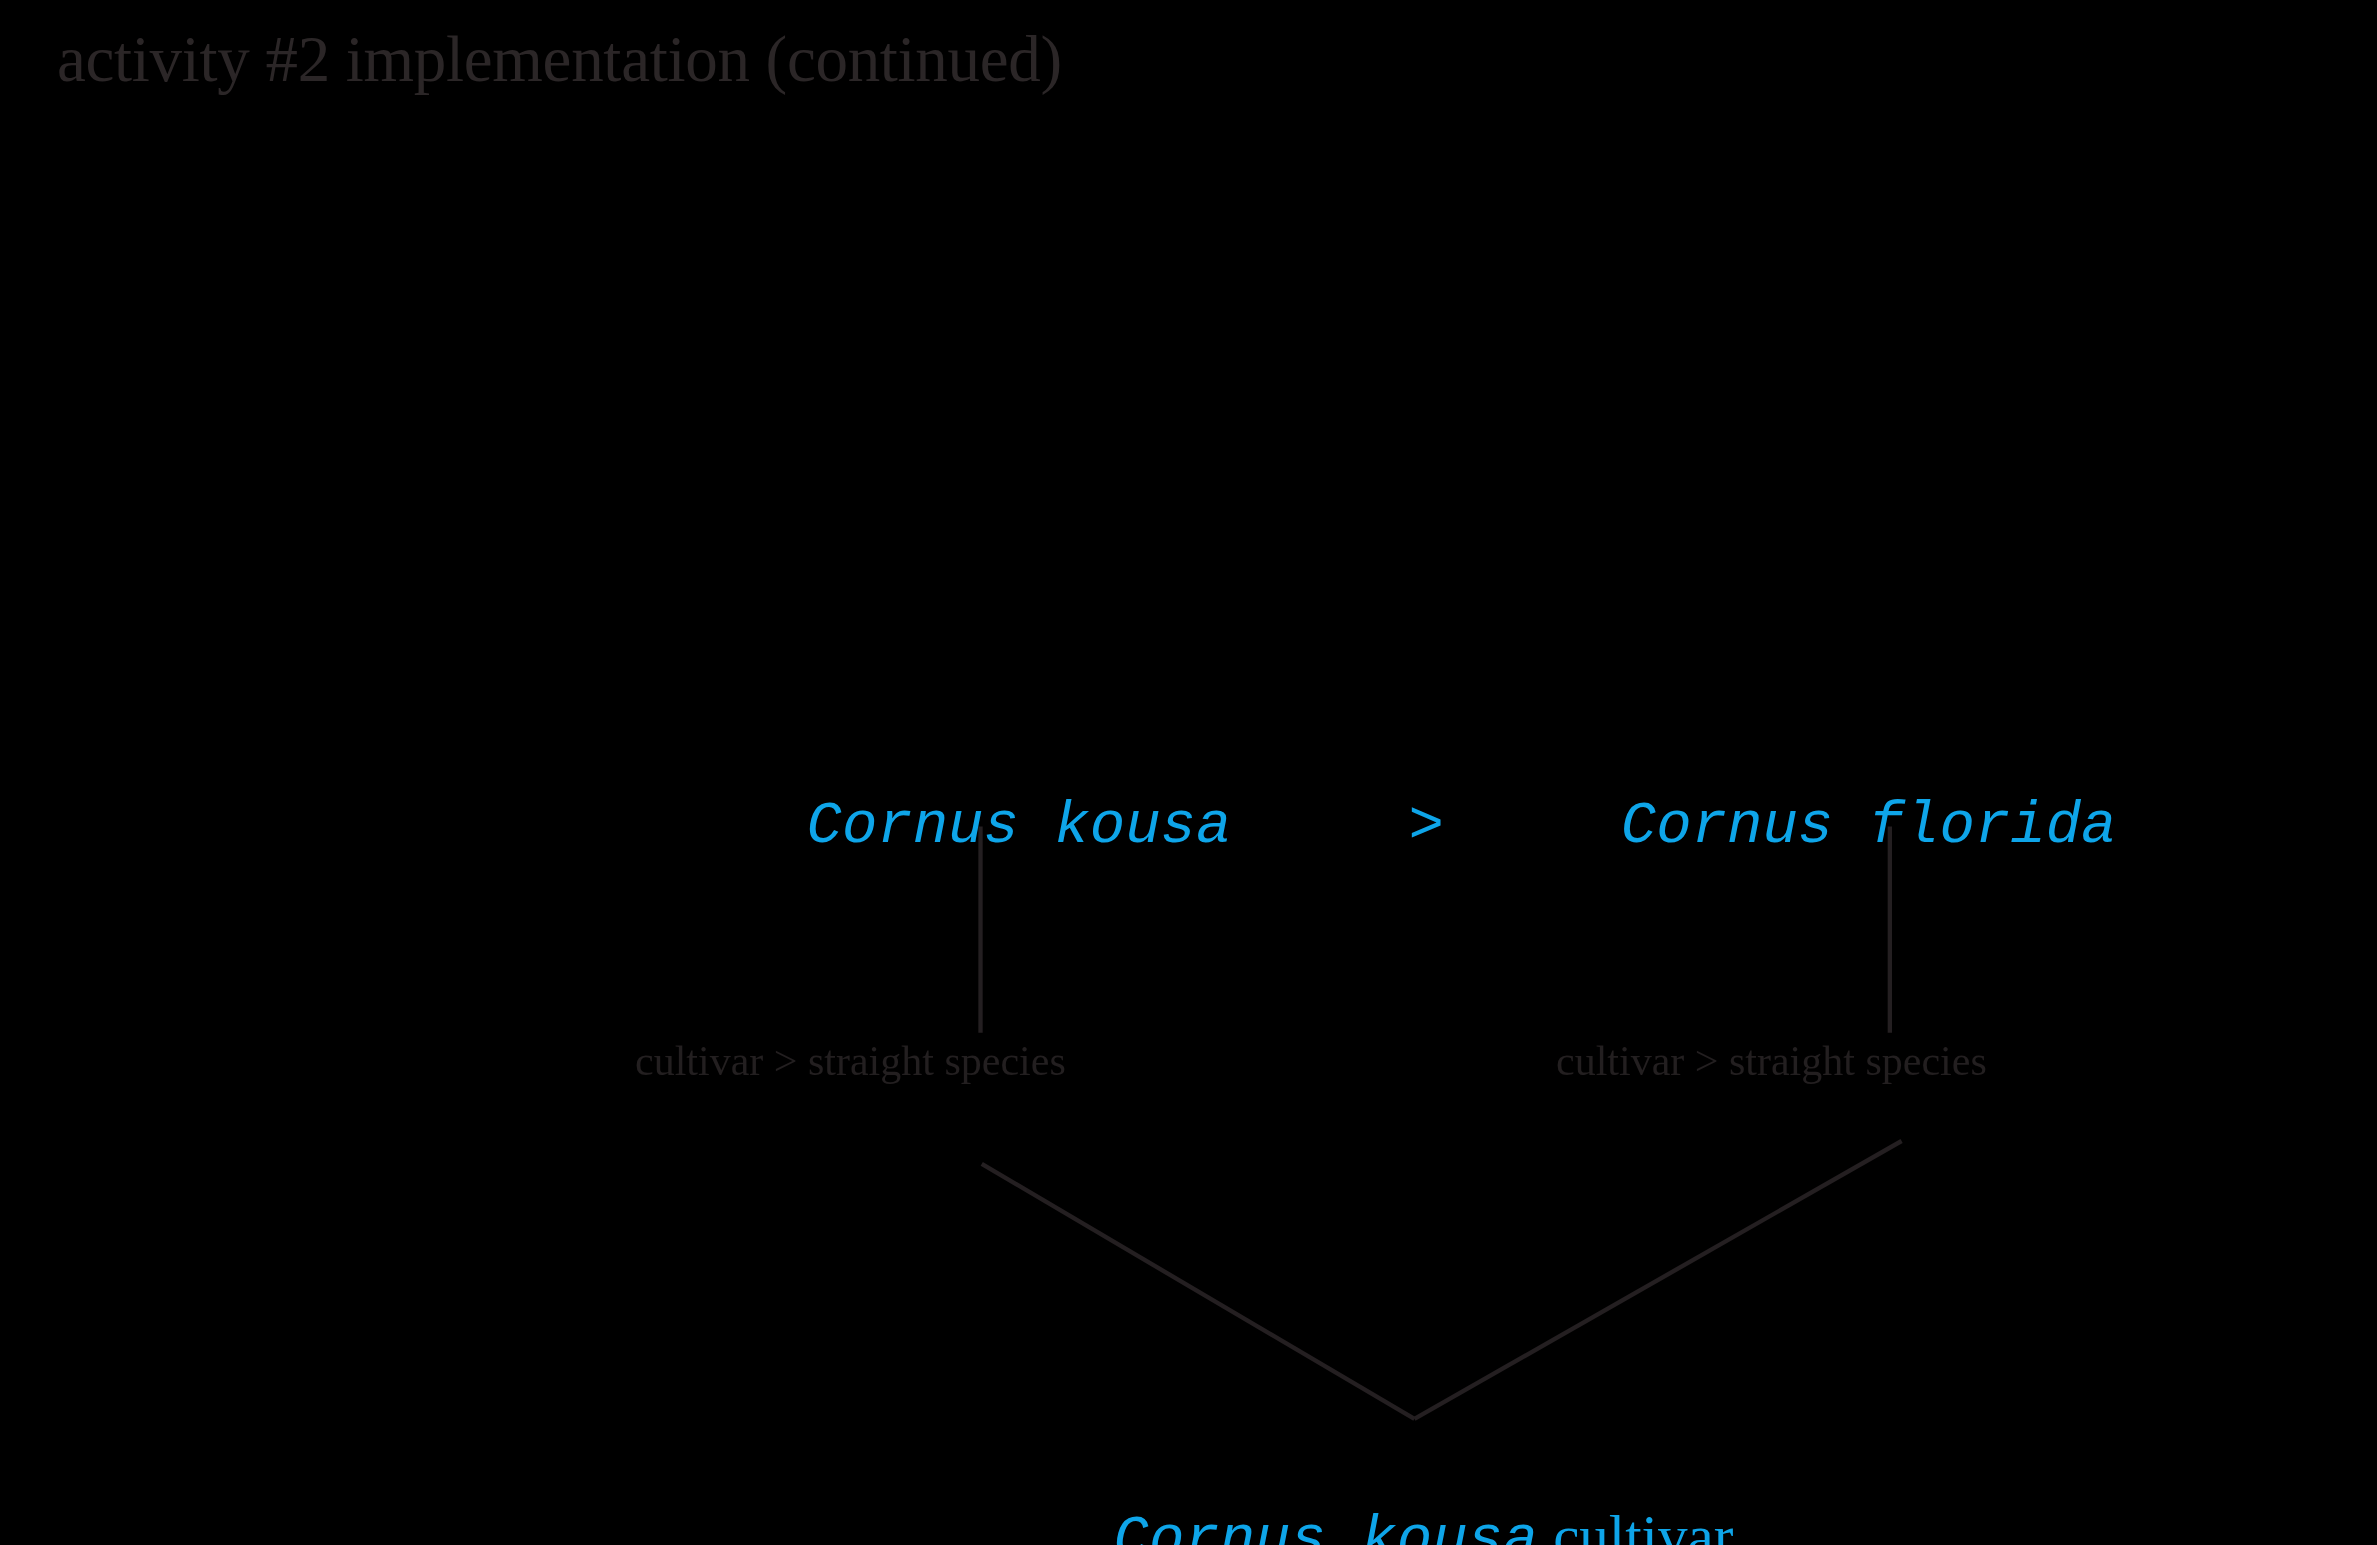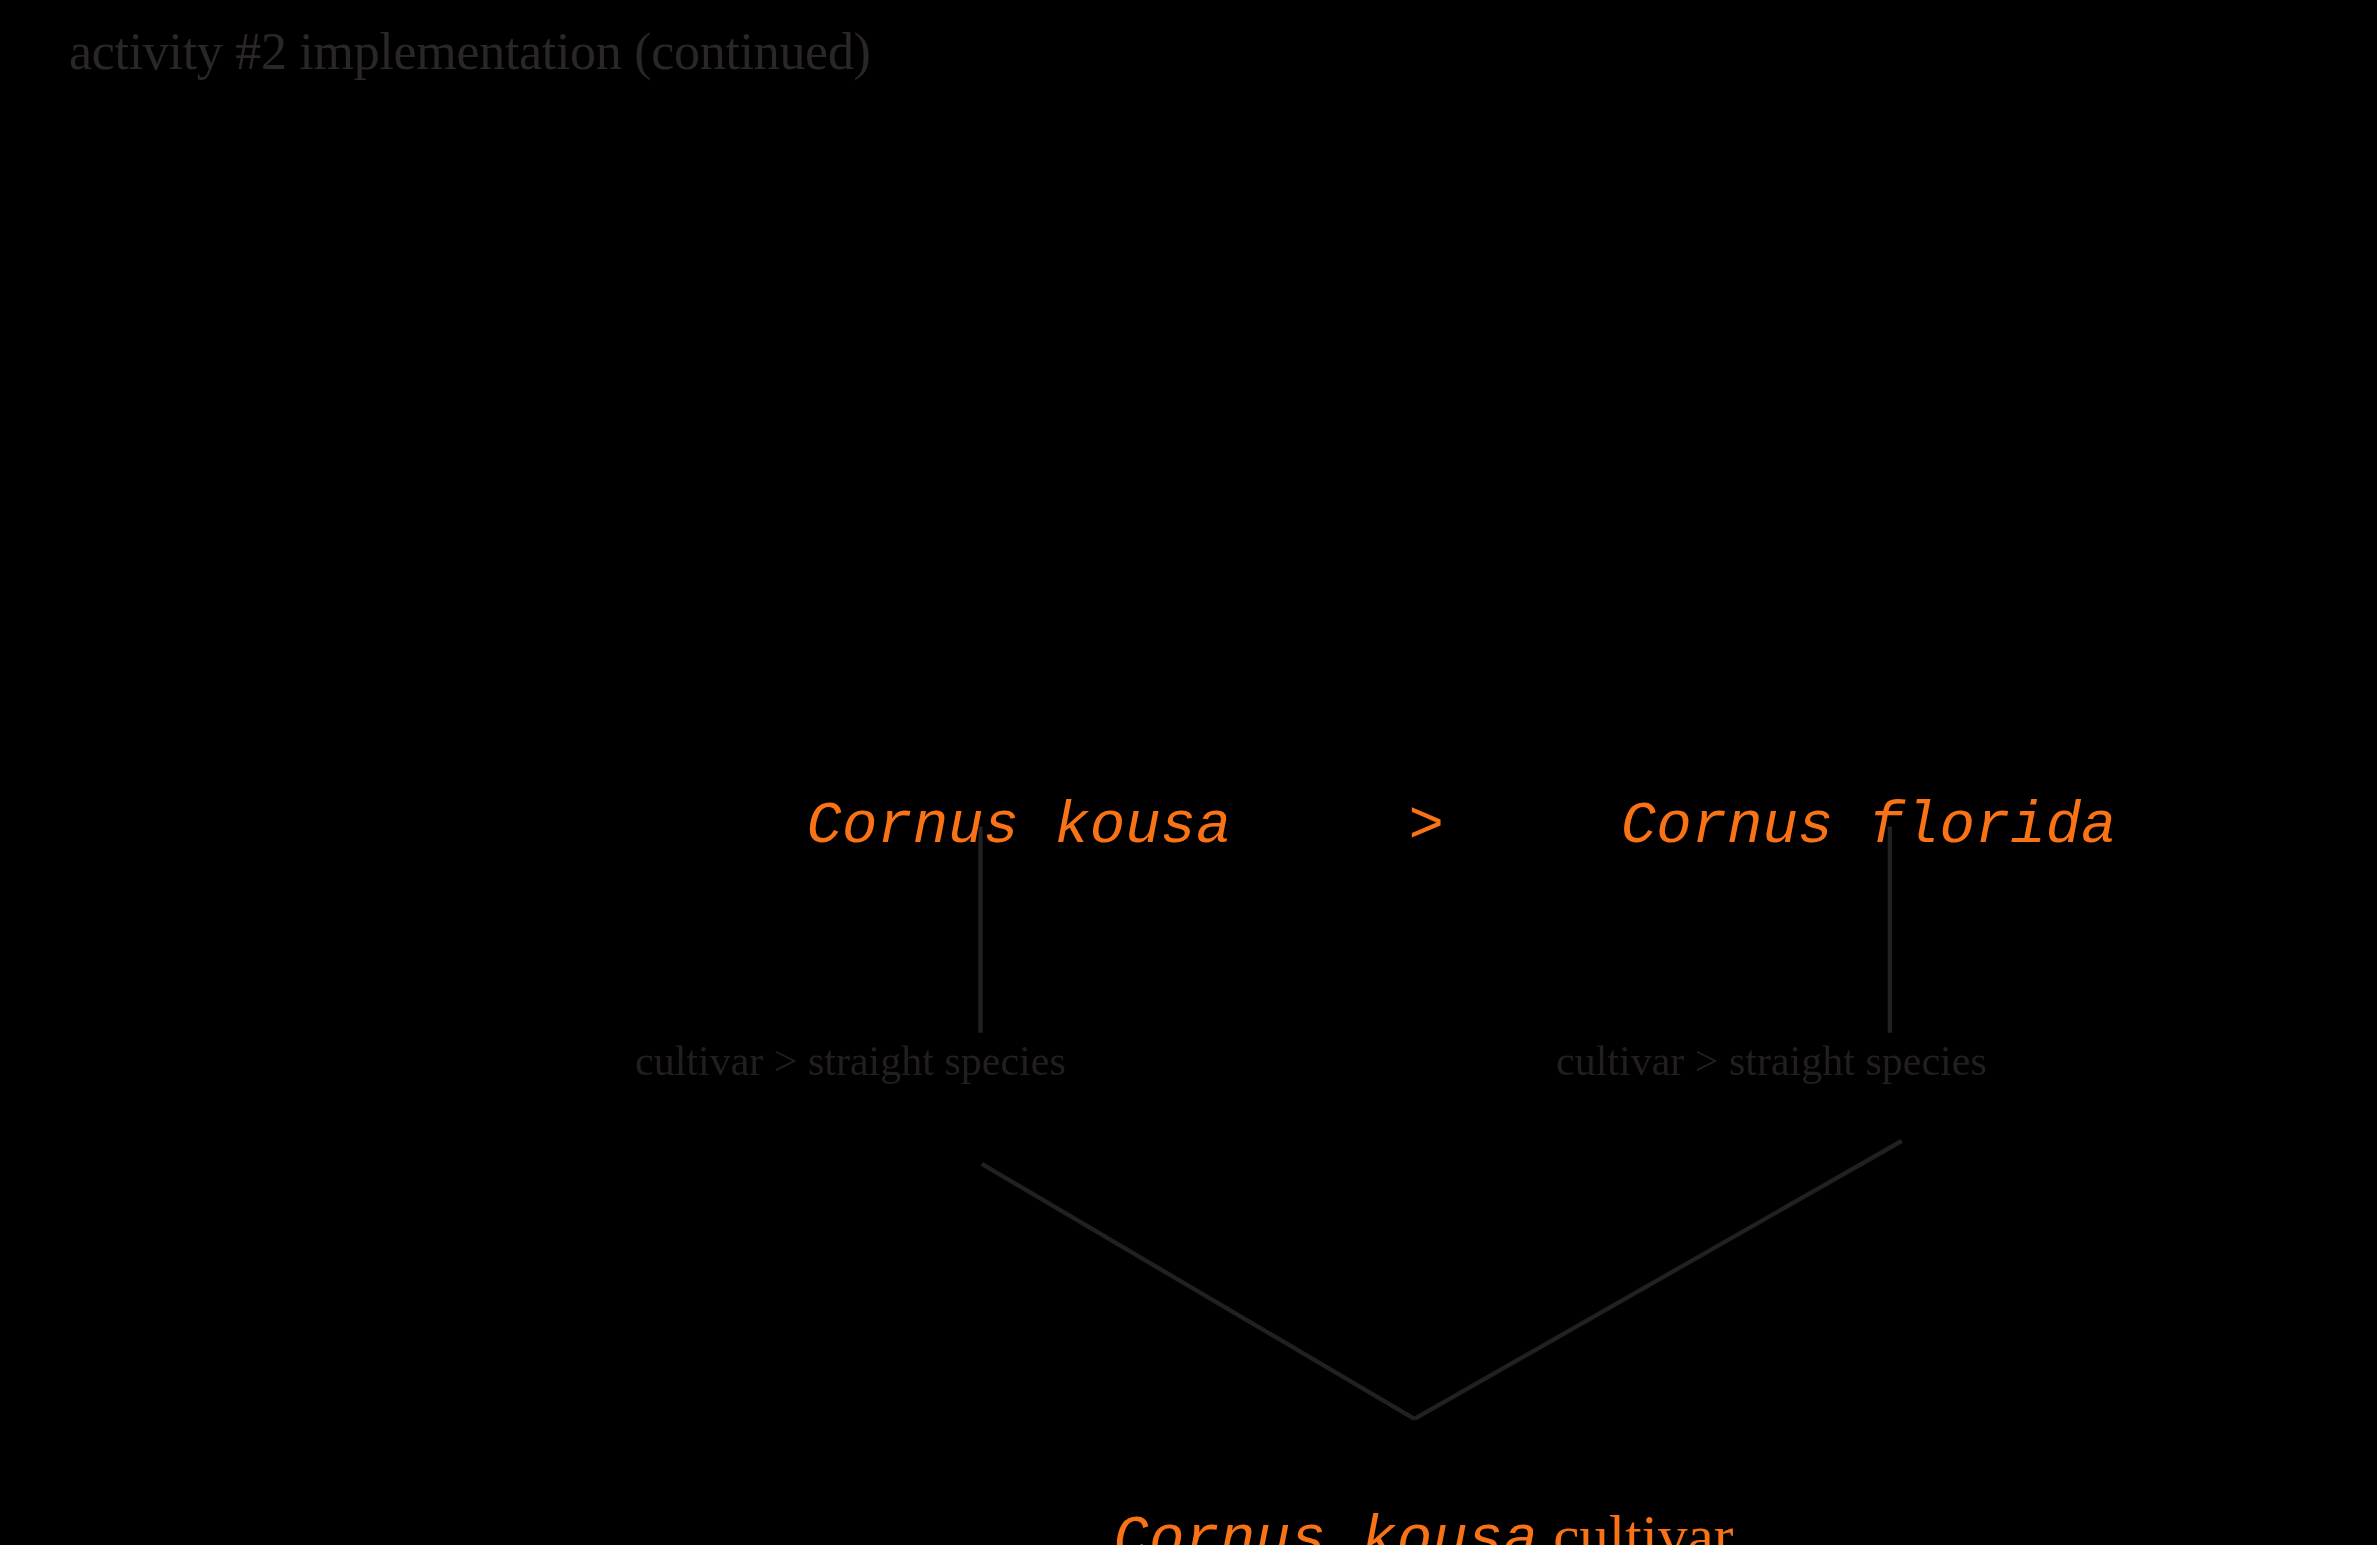--- a/index.html
+++ b/index.html
@@ -16,26 +16,25 @@
     font-family: "Liberation Serif", "DejaVu Serif", serif;
     color: #231f20;
   }
 
   
   #slide-title {
     position: absolute;
     left: 57px;
     top: 23.5px;
     font-family: "Liberation Serif", "DejaVu Serif", serif;
-    font-size: 52px;
+    font-size: 65px;
     line-height: 1.08;
     color: #2b2627;
     white-space: nowrap;
     letter-spacing: -0.3px;
-    margin-left: 12px;
   }
 
   
   #diagram {
     position: absolute;
     left: 0;
     top: 0;
     width: 2377px;
     height: 1546px;
   }
@@ -44,21 +43,21 @@
     left: 0;
     top: 0;
     width: 2377px;
     height: 1546px;
     pointer-events: none;
   }
 
   .node {
     position: absolute;
     white-space: nowrap;
-    color: #f97316;
+    color: #0ea5e9;
   }
 
   .mono-italic {
     font-family: "Liberation Mono", "DejaVu Sans Mono", monospace;
     font-style: italic;
   }
   .serif-plain {
     font-family: "Liberation Serif", "DejaVu Serif", serif;
     font-style: normal;
   }

